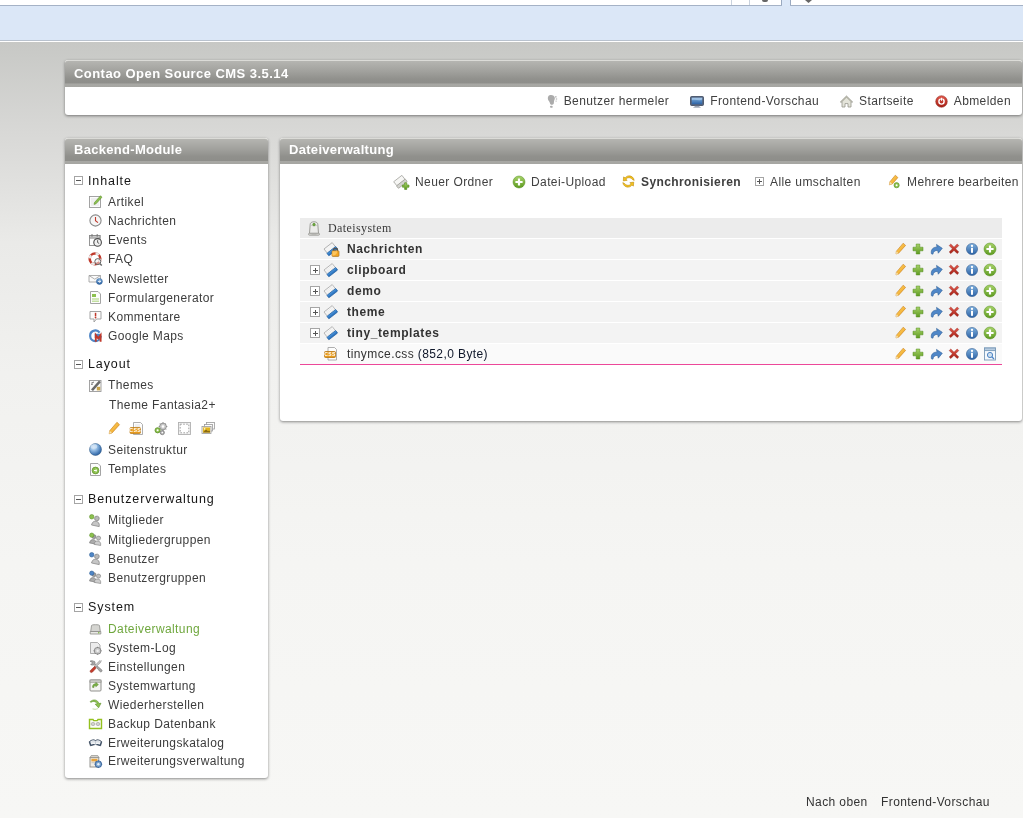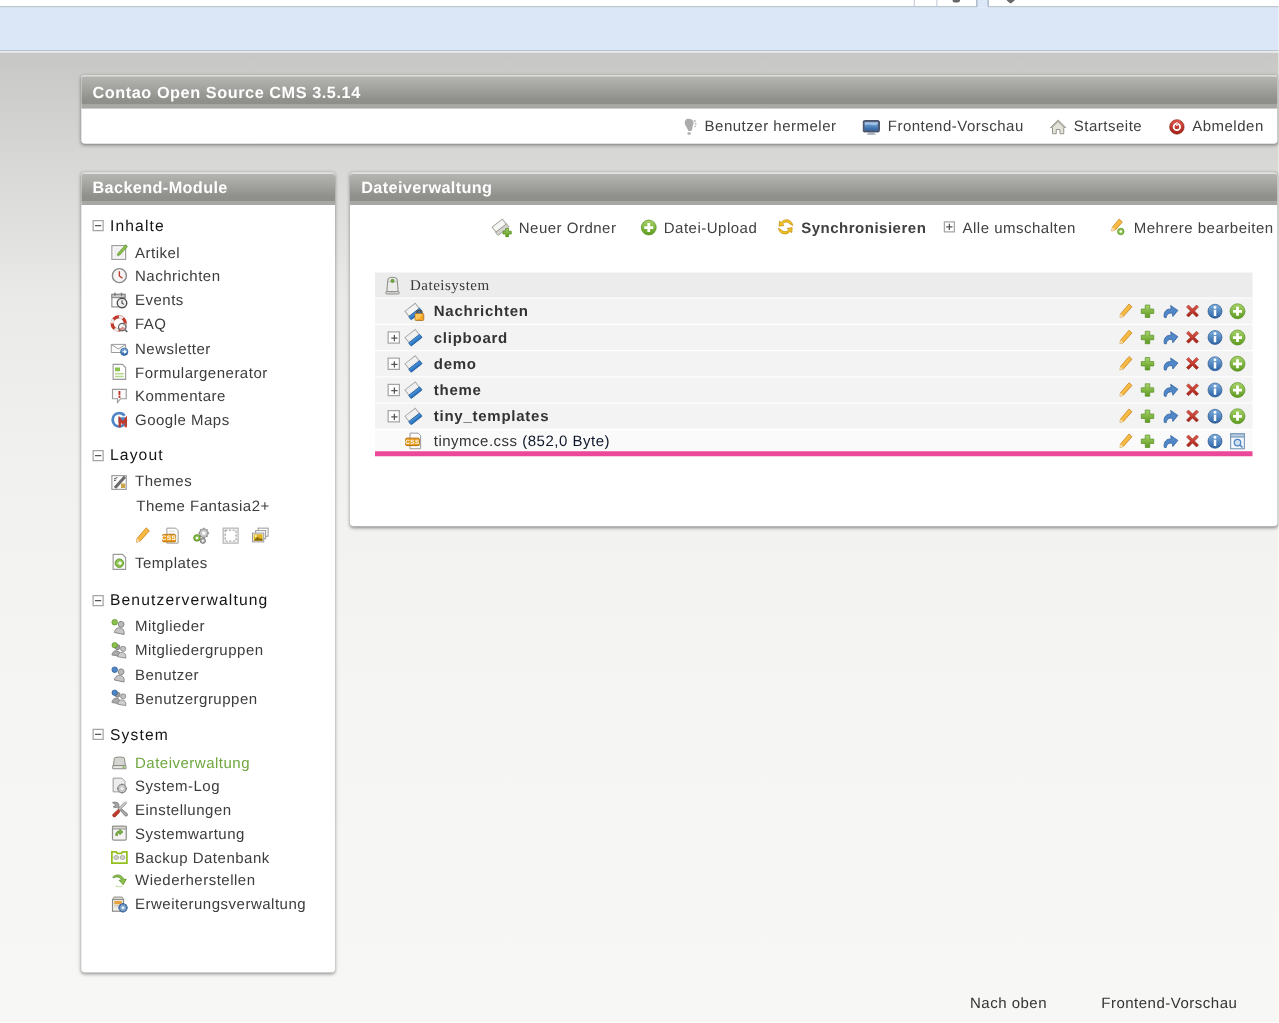--- a/index.html
+++ b/index.html
@@ -34,21 +34,21 @@
 .mitem .ic { width:15px; height:16px; margin-right:5px; flex:none; display:flex; align-items:center; justify-content:center; }
 .mitem.active { color:#6fa73e; }
 
 #main { left:248px; top:96px; width:742px; height:283px; }
 #toolbar { height:38px; position:relative; font-size:12px; color:#404040; }
 #toolbar .it { position:absolute; top:9px; display:flex; align-items:center; height:17px; }
 #toolbar .it svg { margin-right:5px; }
 #tree { margin:16px 20px 0 20px; }
 .trow { height:21px; display:flex; align-items:center; background:#f3f3f3; border-bottom:1px solid #fff; font-size:12px; color:#333; }
 .trow.root { background:#ececec;font-family:Liberation Serif, serif; }
-.trow.file { background:#fafafa; border-bottom:4px solid #ec4899; }
+.trow.file { background:#fafafa; border-bottom:1px solid #ec4899; }
 .trow b { font-weight:bold; letter-spacing:0.6px; }
 .trow .exp { margin-left:10px; width:10px; height:10px; }
 .trow .exp:after { top:4px; width:6px; }
 .trow .exp:before { left:4px; height:6px; }
 .trow .noexp { width:9px; margin-left:10px; flex:none; }
 .trow .fic { width:16px; height:16px; margin-left:3px; margin-right:8px; flex:none; }
 .trow .acts { margin-left:auto; display:flex; align-items:center; gap:4px; padding-right:5px; }
 .gray { color:#0f172a; }
 #footer { position:absolute; font-size:12px; color:#333; top:753px; left:0; width:1023px; height:16px; }
 #footer span { position:absolute; top:0; }
@@ -269,20 +269,34 @@
             <rect x="6.5" y="1.5" width="8" height="6.5" fill="#fdfdfd" stroke="#9a9a9a" stroke-width="0.8"></rect>
             <rect x="4.5" y="3.5" width="8" height="6.5" fill="#fdfdfd" stroke="#9a9a9a" stroke-width="0.8"></rect>
             <rect x="2" y="5.5" width="9" height="7" fill="#fdfdfd" stroke="#9a9a9a" stroke-width="0.8"></rect>
             <rect x="2.9" y="6.4" width="7.2" height="5.2" fill="#e0b41e"></rect>
             <path d="M2.9 11.6 L6 8.4 L8 10.2 L9 9.4 L10.1 10.6 L10.1 11.6 Z" fill="#8a6a10"></path>
             <circle cx="4.6" cy="7.8" r="0.9" fill="#fff6cf"></circle>
           </svg>
       </div>
       <div class="mitem"><span class="ic">
             <svg width="15" height="15" viewBox="0 0 15 15">
+              <defs>
+                <radialGradient id="gGlob" cx="0.35" cy="0.3" r="0.8">
+                  <stop offset="0" stop-color="#f0f7fd"></stop>
+                  <stop offset="0.35" stop-color="#94bce4"></stop>
+                  <stop offset="0.75" stop-color="#4378b4"></stop>
+                  <stop offset="1" stop-color="#275896"></stop>
+                </radialGradient>
+              </defs>
+              <circle cx="7.5" cy="7.5" r="6" fill="url(#gGlob)" stroke="#24507f" stroke-width="0.5"></circle>
+              <ellipse cx="5.8" cy="4.4" rx="3.4" ry="2.2" fill="#cfe2f4" opacity="0.75"></ellipse>
+            </svg>
+          </span>Seitenstruktur</div>
+      <div class="mitem"><span class="ic">
+            <svg width="15" height="15" viewBox="0 0 15 15">
               <path d="M2.5 1.5 H10 L12.5 4 V13.5 H2.5 Z" fill="#fdfdfd" stroke="#9a9a9a" stroke-width="0.9"></path>
               <circle cx="7.5" cy="8.5" r="3.4" fill="#8cc14e" stroke="#5d8f2a" stroke-width="0.7"></circle>
               <path d="M6 8.5 H8.6 M7.6 7.2 L9 8.5 L7.6 9.8" stroke="#fff" stroke-width="1" fill="none"></path>
             </svg>
           </span>Templates</div>
       <div class="sect"><span class="sq"></span>Benutzerverwaltung</div>
       <div class="mitem"><span class="ic">
             <svg width="15" height="15" viewBox="0 0 16 16">
               <use href="#iPerson" transform="rotate(12 8 10)"></use>
               <circle cx="4" cy="4" r="2.4" fill="#8cc14e" stroke="#5d8f2a" stroke-width="0.6"></circle>
@@ -332,31 +346,39 @@
           </span>Einstellungen</div>
       <div class="mitem sys"><span class="ic">
             <svg width="15" height="15" viewBox="0 0 15 15">
               <rect x="2" y="2" width="11" height="11" rx="1" fill="#f4f4f2" stroke="#91918d" stroke-width="1"></rect>
               <rect x="2" y="2" width="11" height="2.2" fill="#d9d9d5" stroke="#91918d" stroke-width="0.8"></rect>
               <path d="M4.6 9.4 C4.2 7.2 5.8 5.6 7.8 5.8 L7.8 4.4 L10.4 6.6 L7.8 8.8 L7.8 7.4 C6.6 7.3 5.8 8.1 5.9 9.6 Z" fill="#7cb346" stroke="#54822a" stroke-width="0.5"></path>
             </svg>
           </span>Systemwartung</div>
       <div class="mitem sys"><span class="ic">
             <svg width="15" height="15" viewBox="0 0 15 15">
+              <path d="M2.2 4.6 C5.4 1.8 9.8 2.6 11 6.6 L13 6.2 L10.6 10.8 L7.2 7.2 L9.2 6.9 C8.2 4.4 5 3.8 2.8 5.4 Z" fill="#8cc14e" stroke="#5d8f2a" stroke-width="0.6"></path>
+              <path d="M4.5 11.8 C6.5 12.6 8.5 12.4 10 11.6" stroke="#cde3b2" stroke-width="1.1" fill="none"></path>
+            </svg>
+          </span>Wiederherstellen</div>
+      <div class="mitem sys"><span class="ic">
+            <svg width="15" height="15" viewBox="0 0 15 15">
               <path d="M1.5 3.5 H5 L5.8 4.6 H9.2 L10 3.5 H13.5 V12.5 H1.5 Z" fill="#fcfcf8" stroke="#94c11f" stroke-width="1.4"></path>
               <ellipse cx="5" cy="8" rx="1.9" ry="1.6" fill="#d3d3cd" stroke="#9a9a94" stroke-width="0.6"></ellipse>
               <ellipse cx="10" cy="8" rx="1.9" ry="1.6" fill="#d3d3cd" stroke="#9a9a94" stroke-width="0.6"></ellipse>
             </svg>
           </span>Backup Datenbank</div>
       <div class="mitem sys"><span class="ic">
             <svg width="15" height="15" viewBox="0 0 15 15">
-              <path d="M2.2 4.6 C5.4 1.8 9.8 2.6 11 6.6 L13 6.2 L10.6 10.8 L7.2 7.2 L9.2 6.9 C8.2 4.4 5 3.8 2.8 5.4 Z" fill="#8cc14e" stroke="#5d8f2a" stroke-width="0.6"></path>
-              <path d="M4.5 11.8 C6.5 12.6 8.5 12.4 10 11.6" stroke="#cde3b2" stroke-width="1.1" fill="none"></path>
-            </svg>
-          </span>Wiederherstellen</div>
+              <path d="M1.2 6.8 C3.5 4.6 6 4.2 7.5 5.6 C9 4.2 11.5 4.6 13.8 6.8 L12.6 10.8 L7.5 9.4 L2.4 10.8 Z" fill="#3e526b" stroke="#27374b" stroke-width="0.7"></path>
+              <path d="M2.2 6.4 C4.2 4.9 6.2 4.8 7.5 6 C8.8 4.8 10.8 4.9 12.8 6.4 L11.9 9.6 C10.2 8.8 8.8 8.8 7.5 9.6 C6.2 8.8 4.8 8.8 3.1 9.6 Z" fill="#f2f4f6"></path>
+              <path d="M7.5 6 L7.5 9.6" stroke="#b9c2cc" stroke-width="0.8"></path>
+              <path d="M3.6 6.6 C4.8 5.9 5.9 5.9 6.9 6.5 M3.4 7.5 C4.6 6.8 5.7 6.8 6.7 7.4 M8.1 6.5 C9.1 5.9 10.2 5.9 11.4 6.6 M8.3 7.4 C9.3 6.8 10.4 6.8 11.6 7.5" stroke="#c9d0d8" stroke-width="0.6" fill="none"></path>
+            </svg>
+          </span>Erweiterungskatalog</div>
       <div class="mitem sys"><span class="ic">
             <svg width="15" height="15" viewBox="0 0 15 15">
               <rect x="2" y="3.6" width="8.8" height="9.4" fill="#f0ede6" stroke="#8a8a86" stroke-width="0.9"></rect>
               <path d="M2 3.6 L3.2 1.6 H9.8 L11 3.6 Z" fill="#dcd8d0" stroke="#8a8a86" stroke-width="0.7"></path>
               <rect x="3.4" y="4.8" width="6" height="2.6" fill="#e8a33c"></rect>
               <rect x="3.4" y="8.2" width="6" height="1" fill="#c9c5bd"></rect>
               <circle cx="10.4" cy="10.2" r="3.3" fill="#7aa3cd" stroke="#38639a" stroke-width="0.8"></circle>
               <circle cx="10.4" cy="10.2" r="1.2" fill="#e9f0f7"></circle>
               <path d="M10.4 6.5 L10.4 7.7 M10.4 12.7 L10.4 13.9 M6.7 10.2 L7.9 10.2 M12.9 10.2 L14.1 10.2 M7.8 7.6 L8.6 8.4 M12.2 12 L13 12.8 M13 7.6 L12.2 8.4 M8.6 12 L7.8 12.8" stroke="#38639a" stroke-width="0.9"></path>
             </svg>
@@ -566,16 +588,16 @@
             <svg width="14" height="14" viewBox="0 0 14 14">
               <rect x="1.5" y="1" width="11" height="12" fill="#f4f8fc" stroke="#7a9ab8" stroke-width="0.9"></rect>
               <rect x="1.5" y="1" width="11" height="2.6" fill="#b7cce0" stroke="#7a9ab8" stroke-width="0.9"></rect>
               <circle cx="7" cy="8" r="2.6" fill="#cfe0ef" stroke="#4f86c6" stroke-width="1"></circle>
               <path d="M8.8 9.8 L11 12" stroke="#4f86c6" stroke-width="1.3"></path>
             </svg>
           </span></div>
     </div>
   </div>
   <div id="footer">
-      <span style="left:776px;">Nach oben</span>
+      <span style="left:806px;">Nach oben</span>
       <span style="left:881px;">Frontend-Vorschau</span>
     </div>
 </div>
 
 </body></html>

